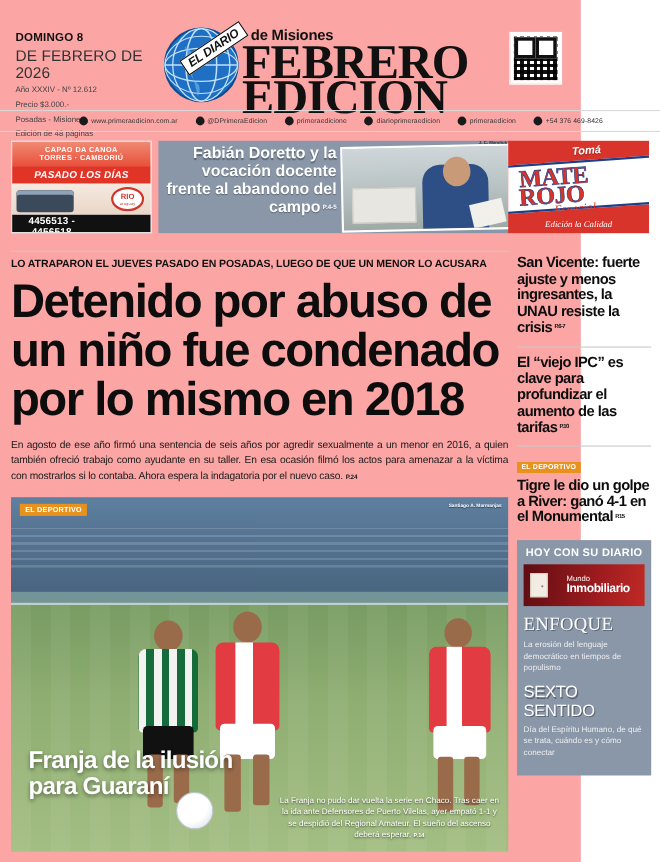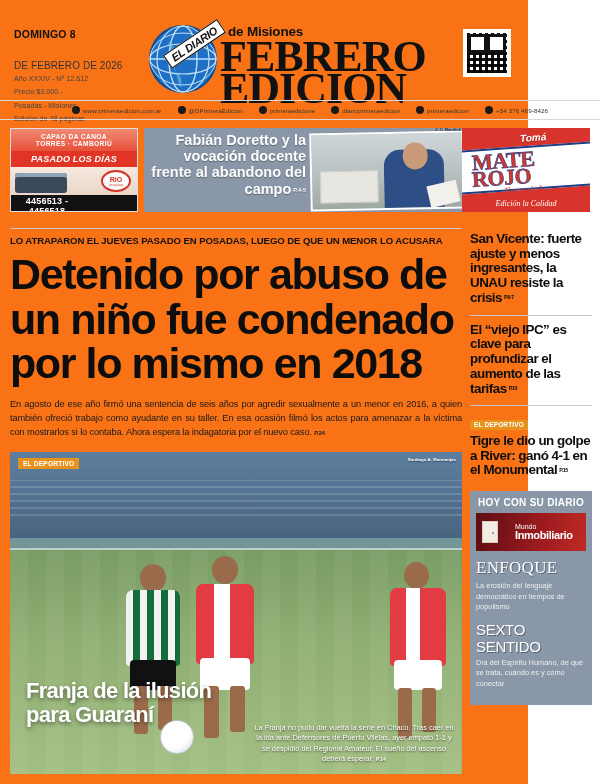--- a/index.html
+++ b/index.html
@@ -2,30 +2,30 @@
 <html><head>
 <meta charset="utf-8">
 <style>
   * { box-sizing: border-box; margin: 0; padding: 0; }
   html, body {
     width: 600px; height: 784px;
     background: #ffffff;
     font-family: "Liberation Sans", sans-serif;
     overflow: hidden;
   }
-  .page { position: relative; width: 528px; height: 784px; background: #f97316; }
+  .page { position: relative; width: 528px; height: 784px; background: #fca5a5; }
 
   
   .masthead { position: relative; height: 100px; padding: 0; }
   .date-block {
     position: absolute; left: 14px; top: 28px; width: 120px;
     color: #111;
   }
   .date-day { font-size: 10.5px; font-weight: bold; letter-spacing: .2px; }
-  .date-rest { font-size: 10px; color: #333; margin-top: 20px; letter-spacing: .1px; }
+  .date-rest { font-size: 14px; color: #333; margin-top: 2px; letter-spacing: .1px; }
   .meta-line { font-size: 7.2px; color: #444; margin-top: 3px; line-height: 1.45; }
 
   .logo-wrap {
     position: absolute; left: 148px; top: 22px; width: 320px; height: 80px;
   }
   .globe {
     position: absolute; left: 0; top: 2px; width: 70px; height: 70px;
   }
   .eldiario-ribbon {
     position: absolute; left: 14px; top: 14px;

